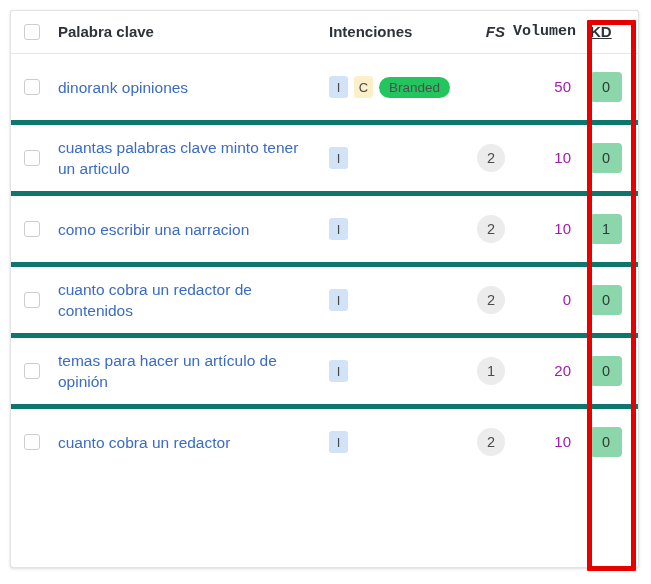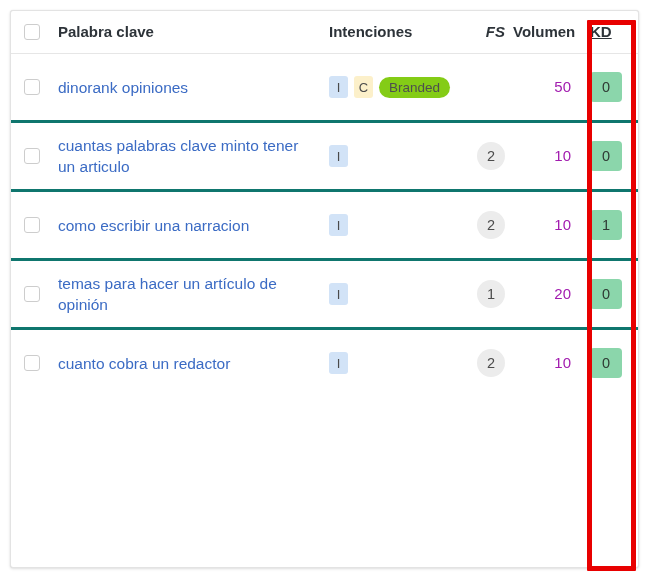--- a/index.html
+++ b/index.html
@@ -52,25 +52,25 @@
     padding: 12px 0 13px 0;
     text-align: left;
     border-bottom: 1px solid #e6e6e6;
     vertical-align: middle;
     white-space: nowrap;
   }
   th.h-check { padding-left: 13px; }
   th.h-kw    { padding-left: 9px; }
   th.h-intent{ padding-left: 8px; }
   th.h-fs    { text-align: right; padding-right: 8px; font-style: italic; }
-  th.h-vol   { text-align: right; padding-right: 10px; }
+  th.h-vol   { text-align: right; padding-right: 10px; font-family: Liberation Mono, monospace; }
   th.h-kd    { text-align: left; padding-left: 9px; text-decoration: underline; }
 
   tbody td {
-    border-bottom: 3px solid #0f766e;
+    border-bottom: 5px solid #0f766e;
     vertical-align: middle;
     padding: 0;
     height: 66px;
   }
   tbody tr:last-child td { border-bottom: none; }
 
   td.t-check { padding-left: 13px; vertical-align: middle; }
   td.t-kw    { padding-left: 9px; padding-right: 12px; }
   td.t-intent{ padding-left: 8px; }
   td.t-fs    { text-align: right; padding-right: 8px; }
@@ -109,21 +109,21 @@
     box-sizing: border-box;
   }
   .badge.sq {
     width: 19px;
     height: 22px;
     border-radius: 3px;
   }
   .badge.informational { background: #d2e3f7; }
   .badge.commercial    { background: #fcf0ca; }
   .badge.pill {
-    background: #84cc16;
+    background: #22c55e;
     border-radius: 11px;
     padding: 0 10px;
     height: 21px;
     color: #4e4e4e;
     font-size: 13.5px;
   }
 
   
   .fs-circle {
     display: inline-flex;
@@ -245,20 +245,36 @@
             </td>
             <td class="t-fs"><span class="fs-circle">2</span></td>
             <td class="t-vol"><span class="vol">10</span></td>
             <td class="t-kd"><span class="kd-badge">1</span></td>
           </tr>
           <tr>
             <td class="t-check">
               <span class="cbx"></span>
             </td>
             <td class="t-kw">
+              <a class="kwlink">cuanto cobra un redactor de contenidos</a>
+            </td>
+            <td class="t-intent">
+              <div class="intents">
+                <span class="badge sq informational">I</span>
+              </div>
+            </td>
+            <td class="t-fs"><span class="fs-circle">2</span></td>
+            <td class="t-vol"><span class="vol">0</span></td>
+            <td class="t-kd"><span class="kd-badge">0</span></td>
+          </tr>
+          <tr>
+            <td class="t-check">
+              <span class="cbx"></span>
+            </td>
+            <td class="t-kw">
               <a class="kwlink">temas para hacer un artículo de opinión</a>
             </td>
             <td class="t-intent">
               <div class="intents">
                 <span class="badge sq informational">I</span>
               </div>
             </td>
             <td class="t-fs"><span class="fs-circle">1</span></td>
             <td class="t-vol"><span class="vol">20</span></td>
             <td class="t-kd"><span class="kd-badge">0</span></td>

